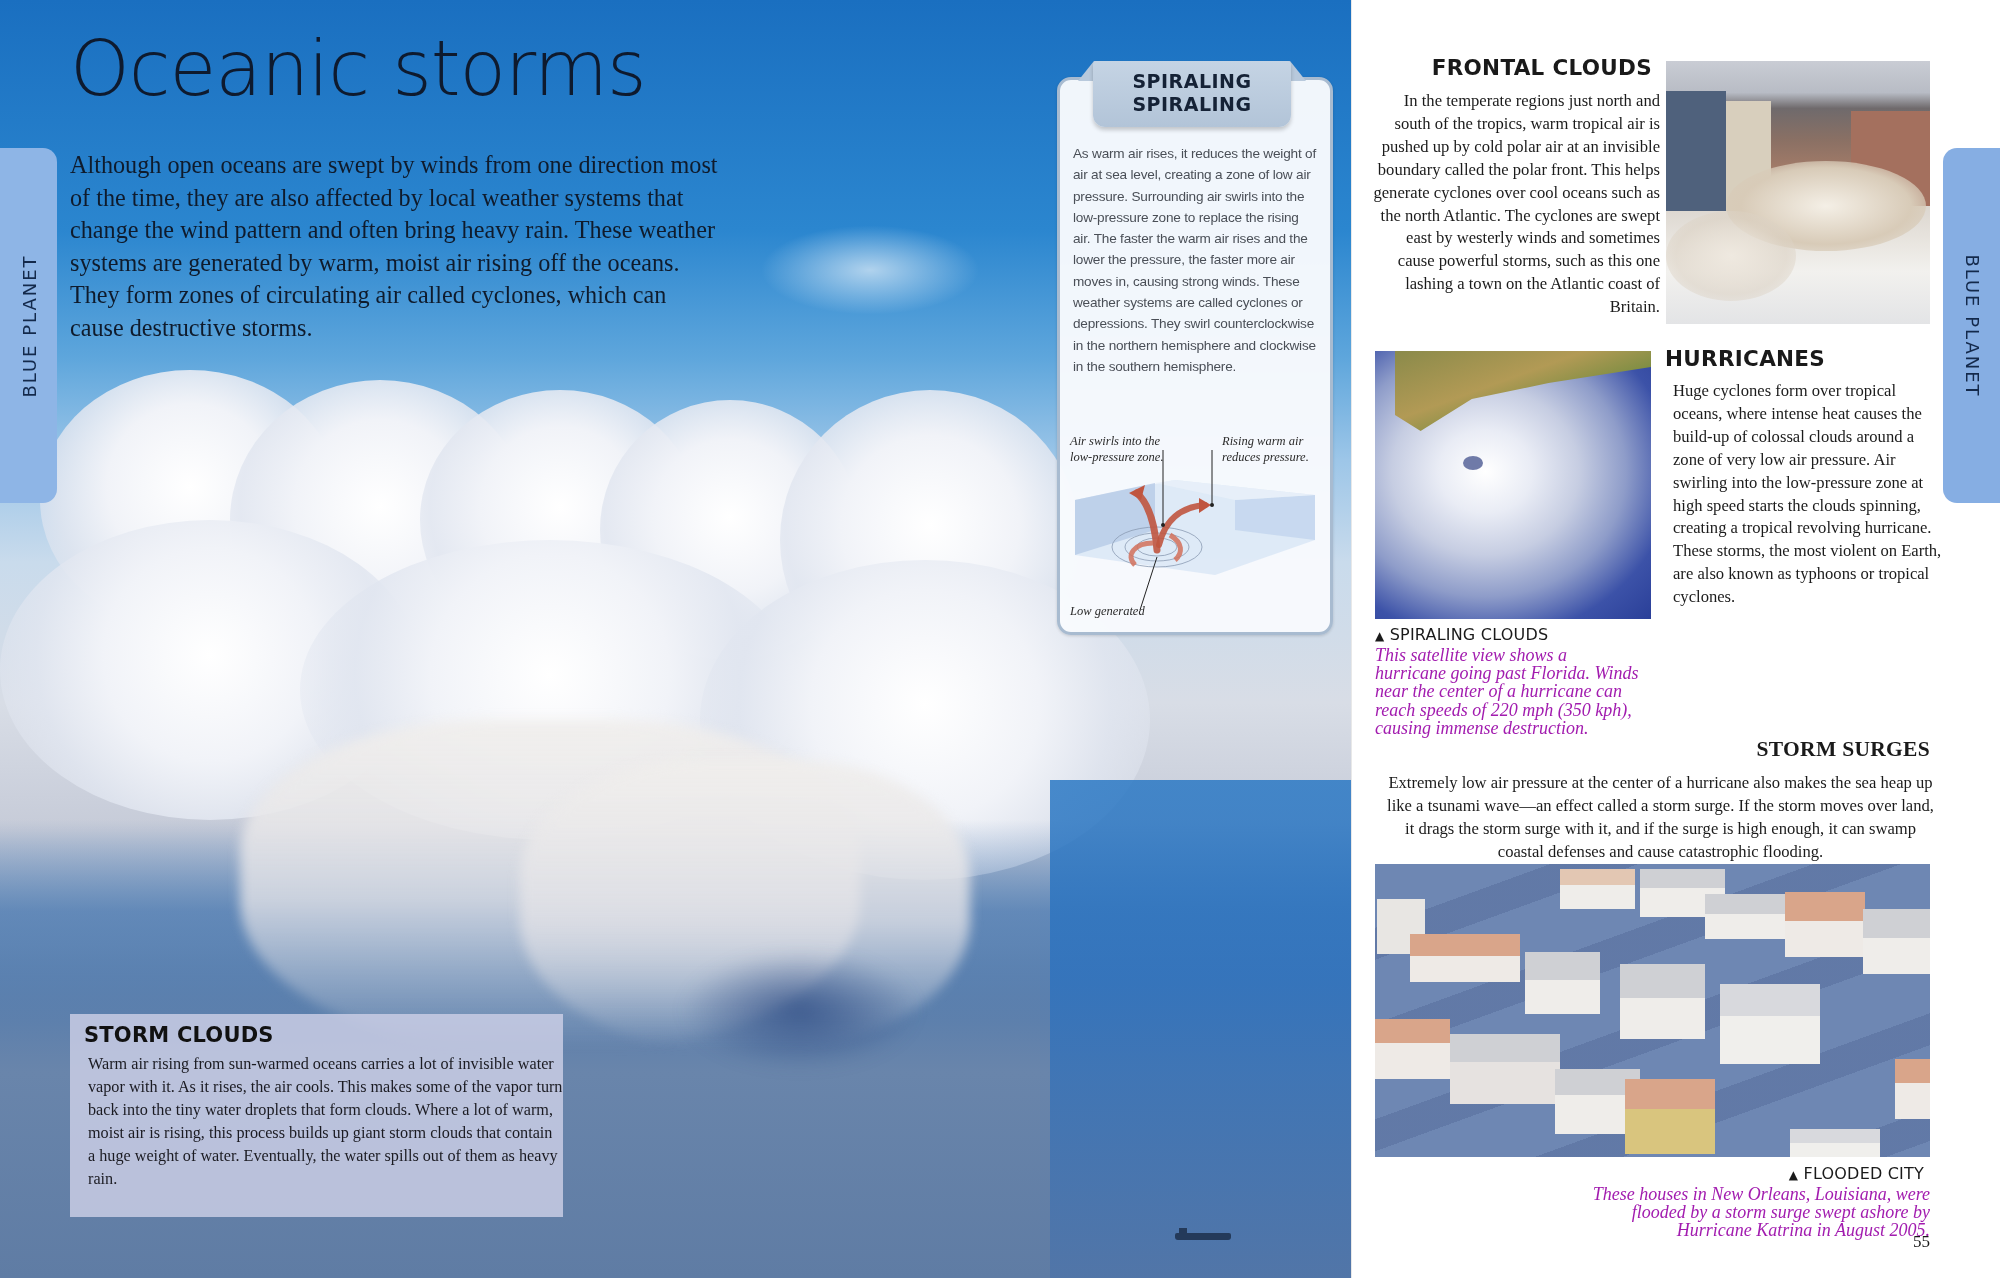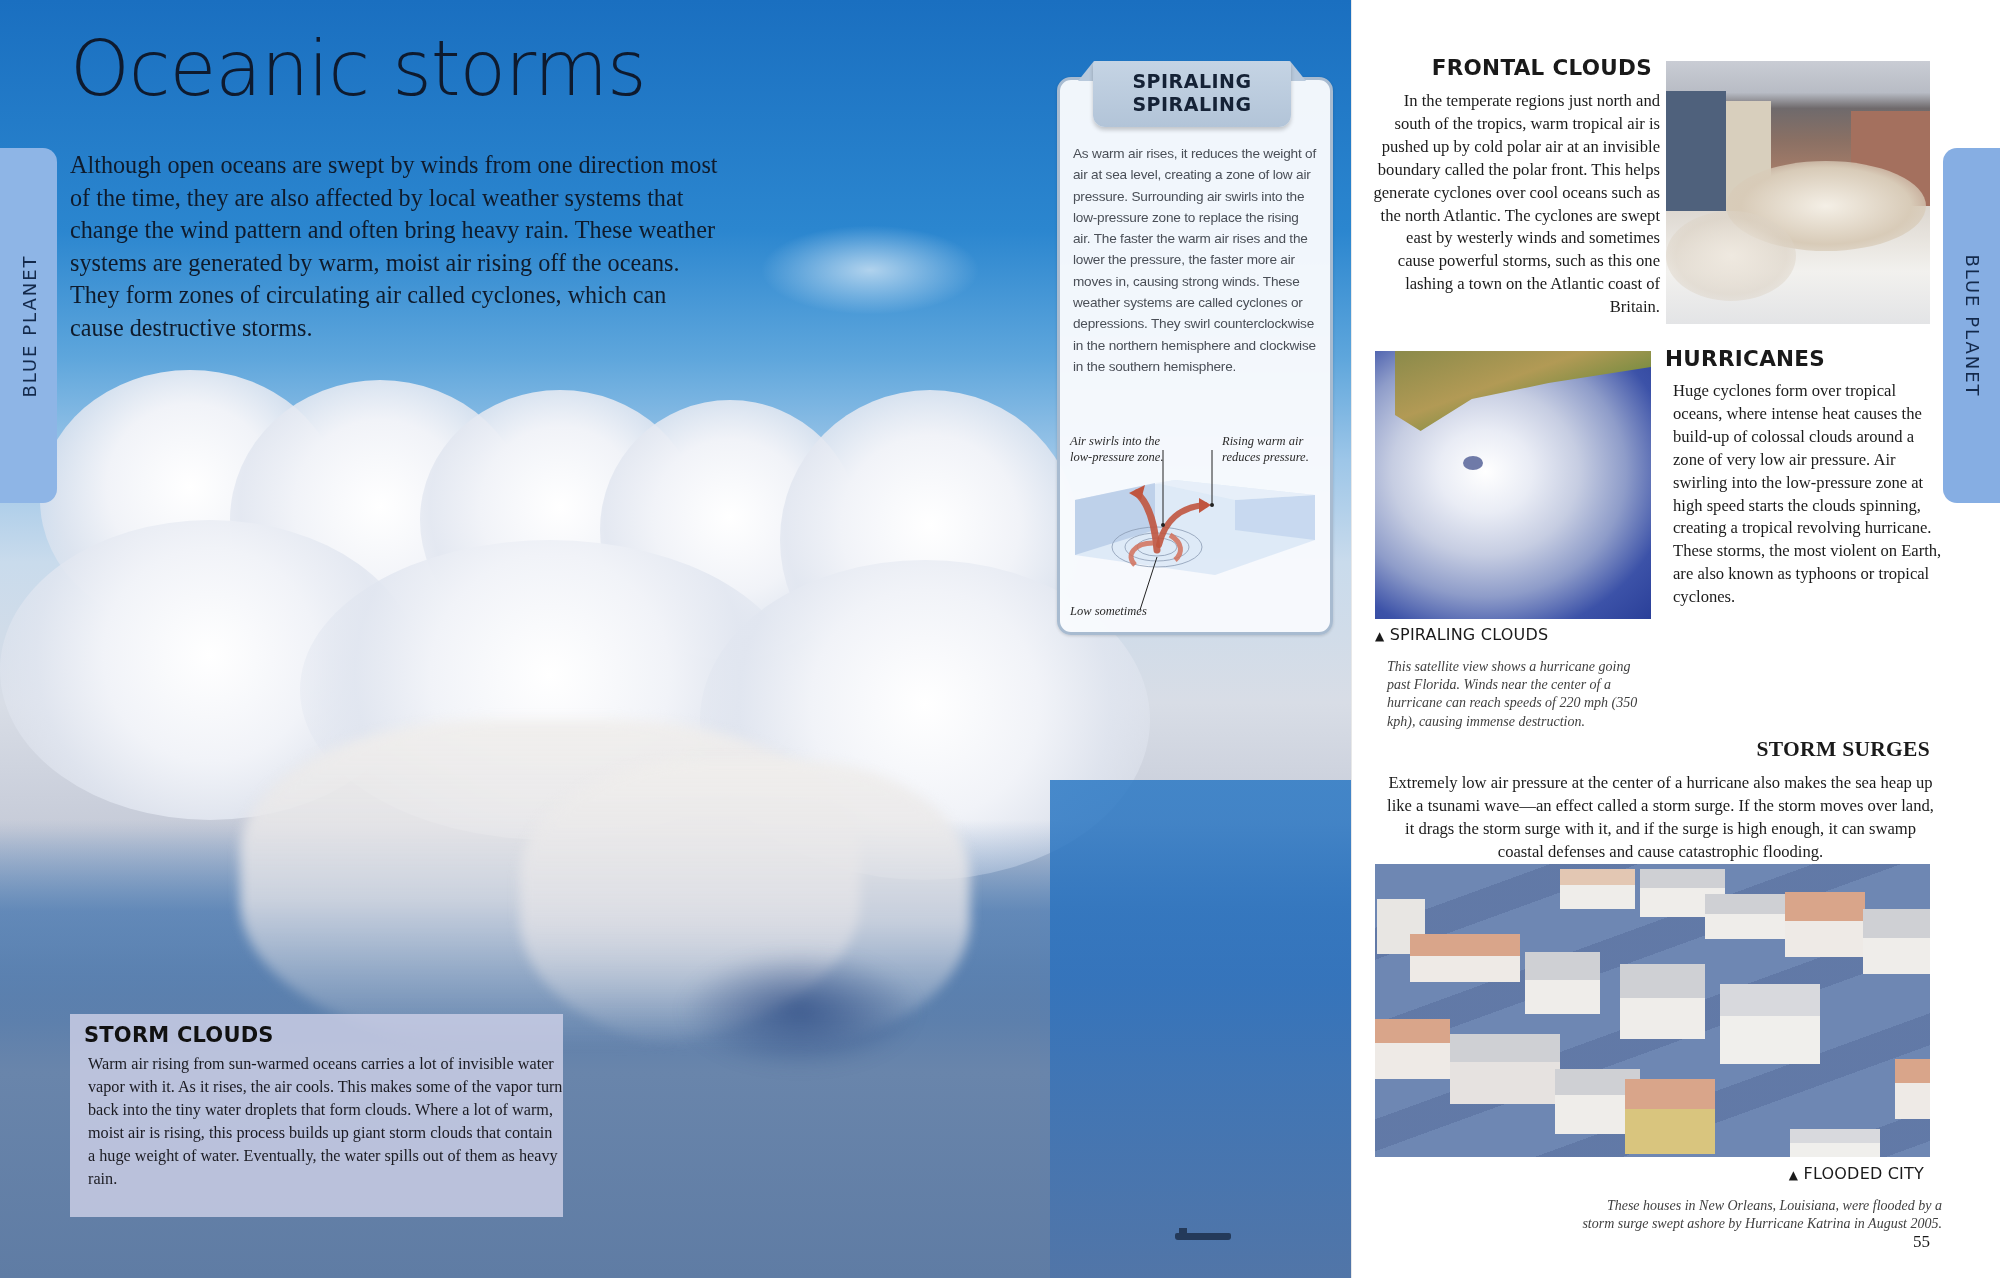--- a/index.html
+++ b/index.html
@@ -44,21 +44,21 @@
   .storm-clouds-box h2 { position: absolute; left: 14px; top: 9px; }
   .storm-clouds-box p { position: absolute; left: 14px; top: 35px; width: 475px; margin: 4px; font-size: 16.2px; line-height: 23px; color: #1b1b22; }
 
   
   .sec-heading { position: absolute; font-family: "DejaVu Sans", sans-serif; font-size: 21.5px; color: #1a1a1a; margin: 0; letter-spacing: 0.3px; }
   .body-text { position: absolute; margin: 8px; font-size: 16.6px; line-height: 22.9px; color: #1b1b1b; }
   .right-al { text-align: right; }
 
   .photo { position: absolute; overflow: hidden; }
   .caption-title { position: absolute; font-family: "DejaVu Sans", sans-serif; font-size: 16px; color: #1a1a1a; letter-spacing: 0.2px; }
-  .caption-text { position: absolute; margin: 12px; font-style: italic; font-size: 14px; line-height: 18.2px; color: #404040; }
+  .caption-text { position: absolute; margin: 0; font-style: italic; font-size: 18px; line-height: 18.2px; color: #a21caf; }
   .page-number { position: absolute; left: 1870px; top: 1232px; width: 60px; text-align: right; font-size: 17px; color: #1a1a1a; }
   .gutter-line { position: absolute; left: 1351px; top: 0; width: 1px; height: 1278px; background: #e8e8e8; }
 </style>
 </head>
 <body>
 
 <div class="left-photo">
   <div class="wisp" style="left:760px;top:225px;width:220px;height:90px;"></div>
   <div class="cloud" style="left:40px;top:370px;width:300px;height:260px;"></div>
   <div class="cloud" style="left:230px;top:380px;width:300px;height:280px;"></div>
@@ -95,21 +95,21 @@
 
 <div class="diagram">
   <div class="diag-label" style="left:5px;top:8px;">
     <div>Air swirls into the</div>
     <div>low-pressure zone.</div>
   </div>
   <div class="diag-label" style="left:157px;top:8px;">
     <div>Rising warm air</div>
     <div>reduces pressure.</div>
   </div>
-  <div class="diag-label" style="left:5px;top:178px;">Low sometimes</div>
+  <div class="diag-label" style="left:5px;top:178px;">Low generated</div>
   <svg width="260" height="200" viewBox="0 0 260 200" style="position:absolute;left:0;top:0;">
     <polygon points="10,75 110,55 250,70 250,115 150,150 10,130" fill="#dce8f6" opacity="0.9"></polygon>
     <polygon points="10,75 10,130 90,105 90,58" fill="#b9cde8" opacity="0.85"></polygon>
     <polygon points="170,75 250,70 250,115 170,105" fill="#c5d7ee" opacity="0.9"></polygon>
     <polygon points="90,58 110,55 250,70 170,75" fill="#e8f0f9" opacity="0.8"></polygon>
     <ellipse cx="92" cy="122" rx="45" ry="20" fill="none" stroke="#8a9bb3" stroke-width="0.8"></ellipse>
     <ellipse cx="92" cy="122" rx="32" ry="14" fill="none" stroke="#8a9bb3" stroke-width="0.8"></ellipse>
     <ellipse cx="92" cy="122" rx="20" ry="9" fill="none" stroke="#8a9bb3" stroke-width="0.8"></ellipse>
     <path d="M92,125 C90,100 85,80 72,68" stroke="#c0553f" stroke-width="7" fill="none" stroke-linecap="round" opacity="0.9"></path>
     <polygon points="64,68 80,60 76,75" fill="#c0553f"></polygon>

